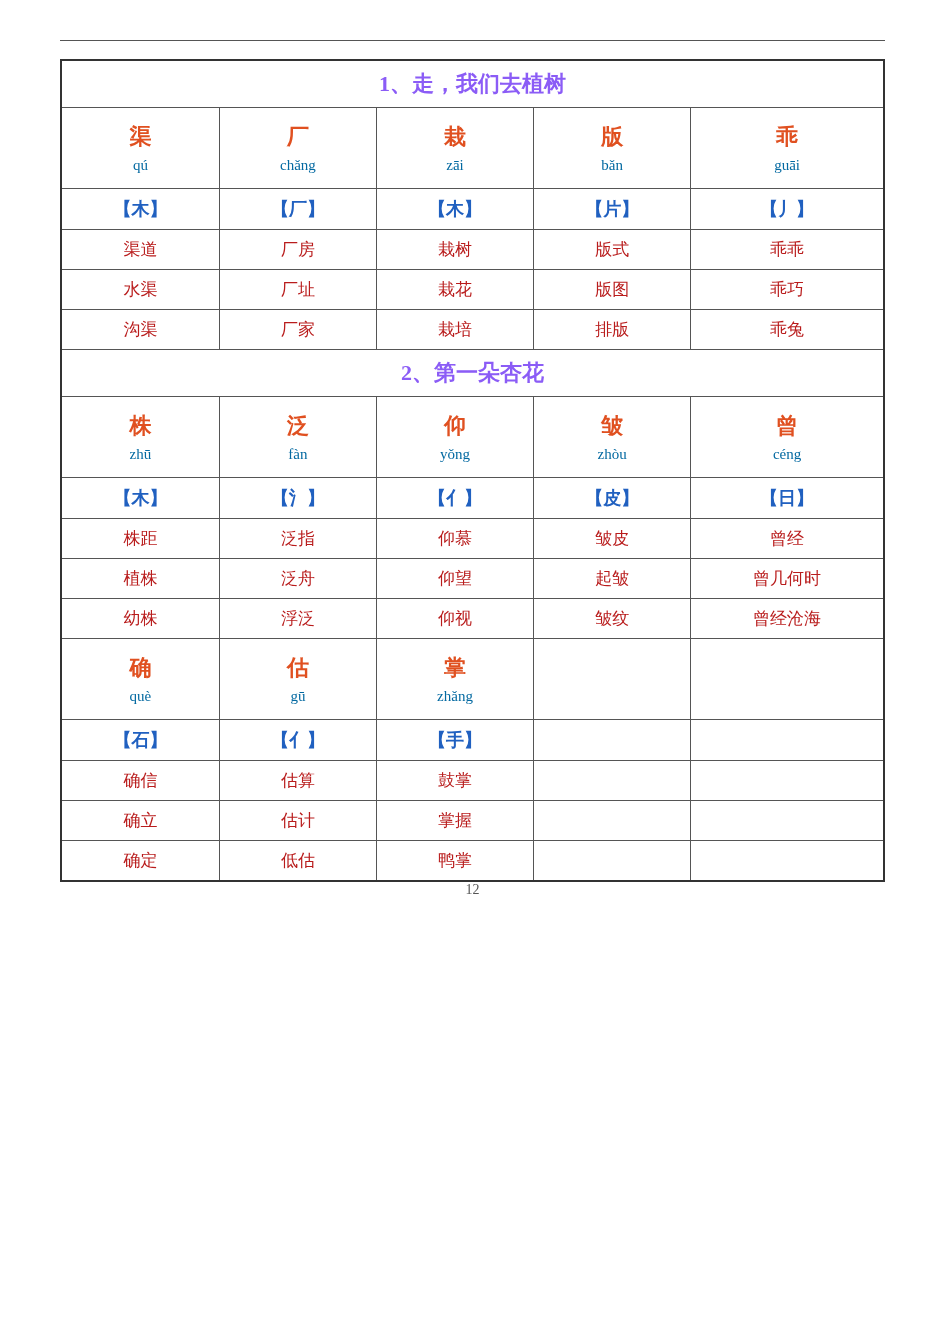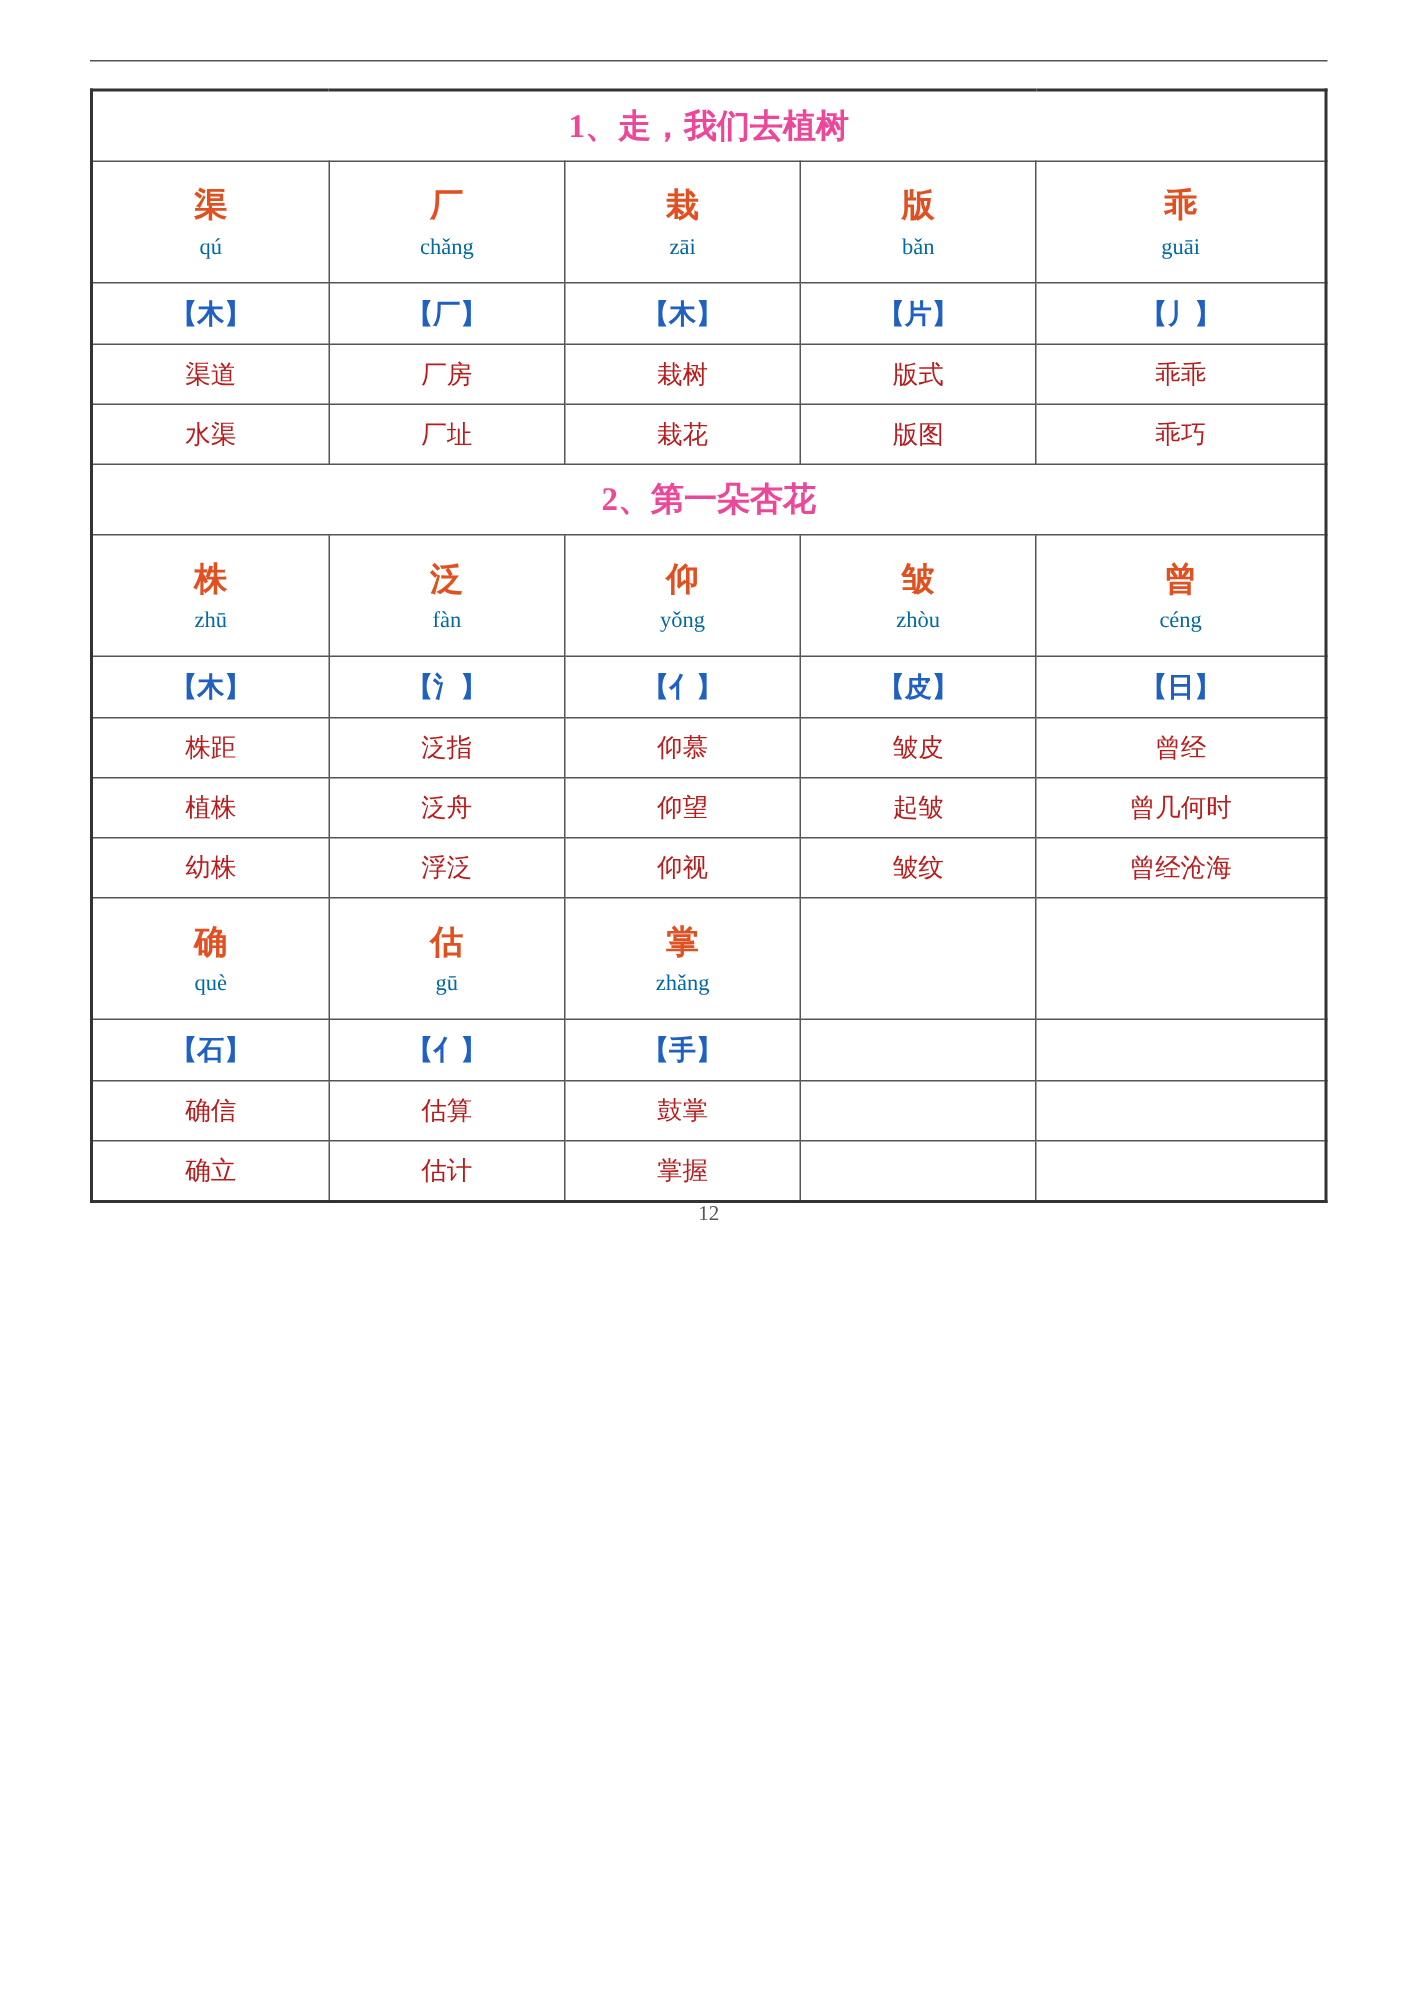--- a/index.html
+++ b/index.html
@@ -30,21 +30,21 @@
       border: 1px solid #555;
       text-align: center;
       vertical-align: middle;
       padding: 8px 4px;
     }
 
     .section-header {
       background: #fff;
       font-size: 22px;
       font-weight: bold;
-      color: #ec4899;
+      color: #8b5cf6;
       text-align: center;
       padding: 14px 0;
       border: 1px solid #555;
     }
 
     .char-main {
       font-size: 22px;
       font-weight: bold;
       color: #e05020;
     }
@@ -140,20 +140,27 @@
     <td><span class="word-row">版式</span></td>
     <td><span class="word-row">乖乖</span></td>
   </tr>
   <tr>
     <td><span class="word-row">水渠</span></td>
     <td><span class="word-row">厂址</span></td>
     <td><span class="word-row">栽花</span></td>
     <td><span class="word-row">版图</span></td>
     <td><span class="word-row">乖巧</span></td>
   </tr>
+  <tr>
+    <td><span class="word-row">沟渠</span></td>
+    <td><span class="word-row">厂家</span></td>
+    <td><span class="word-row">栽培</span></td>
+    <td><span class="word-row">排版</span></td>
+    <td><span class="word-row">乖兔</span></td>
+  </tr>
 
   <tr>
     <td colspan="5" class="section-header">
       <span>2、第一朵杏花</span>
     </td>
   </tr>
 
   <tr>
     <td>
       <div class="cell-inner">
@@ -253,16 +260,23 @@
     <td></td>
     <td></td>
   </tr>
   <tr>
     <td><span class="word-row">确立</span></td>
     <td><span class="word-row">估计</span></td>
     <td><span class="word-row">掌握</span></td>
     <td></td>
     <td></td>
   </tr>
+  <tr>
+    <td><span class="word-row">确定</span></td>
+    <td><span class="word-row">低估</span></td>
+    <td><span class="word-row">鸭掌</span></td>
+    <td></td>
+    <td></td>
+  </tr>
 </tbody>
   </table>
 
 <div class="page-num">12</div>
 
 </body></html>

